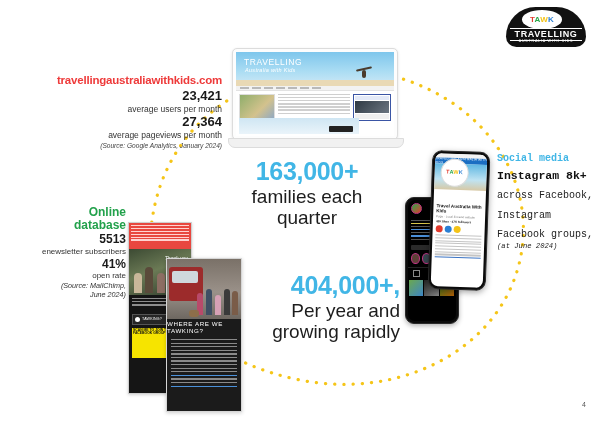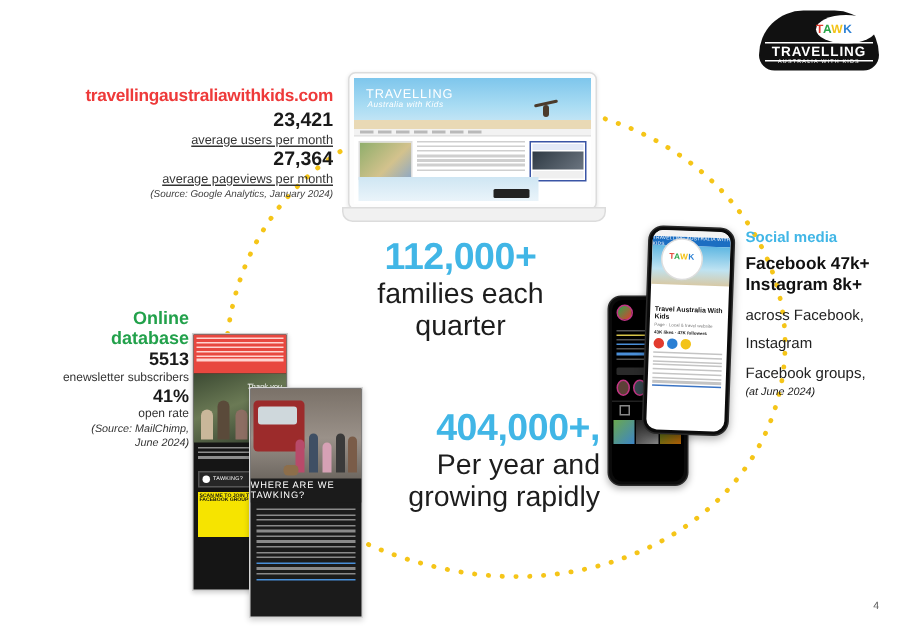--- a/index.html
+++ b/index.html
@@ -15,63 +15,63 @@
   
   .arc-svg{position:absolute;left:0;top:0;width:600px;height:424px;pointer-events:none;}
 
   
   .logo{position:absolute;left:500px;top:7px;width:92px;height:44px;}
   .logo-badge{
     position:absolute;left:6px;top:0;width:80px;height:40px;
     background:#111;border-radius:40px 40px 14px 14px;
   }
   .logo-oval{
-    position:absolute;left:44px;top:3px;width:40px;height:19px;
+    position:absolute;left:22px;top:3px;width:40px;height:19px;
     background:#fff;border-radius:50%;
-    display:flex;align-items:center;
+    display:flex;align-items:center;justify-content:center;
   }
   .tawk{font-size:8px;font-weight:bold;letter-spacing:.3px;line-height:1;}
   .tawk i{font-style:normal;}
   .tawk .c1{color:#e23b2e;}
   .tawk .c2{color:#2aa84a;}
   .tawk .c3{color:#f3c318;}
   .tawk .c4{color:#2a7fd4;}
   .logo-band{
     position:absolute;left:10px;top:21px;width:72px;height:11px;
     border-top:1px solid #fff;border-bottom:1px solid #fff;
     display:flex;align-items:center;justify-content:center;
   }
   .logo-band span{color:#fff;font-size:9px;font-weight:bold;letter-spacing:.6px;line-height:1;}
   .logo-sub{
     position:absolute;left:10px;top:33px;width:72px;text-align:center;
     color:#fff;font-size:3.6px;letter-spacing:.8px;line-height:1;
   }
 
   
   .web-stats{position:absolute;left:22px;top:58px;width:200px;text-align:right;}
-  .web-domain{color:#ee3a3a;font-weight:bold;font-size:11.5px;letter-spacing:-.2px;margin-bottom:3px;}
+  .web-domain{color:#ee3a3a;font-weight:bold;font-size:11.5px;letter-spacing:-.2px;margin-bottom:3px;margin-top:16px;}
   .big-num{font-weight:bold;font-size:13px;color:#1a1a1a;line-height:1.15;}
-  .sub-lbl{font-size:8.5px;color:#333;line-height:1.3;text-decoration:underline;}
+  .sub-lbl{font-size:8.5px;color:#333;line-height:1.3;}
   .src{font-size:6.6px;color:#444;font-style:italic;margin-top:1px;}
 
   
   .db-stats{position:absolute;left:4px;top:206px;width:122px;text-align:right;}
   .db-title{color:#22a14b;font-weight:bold;font-size:12px;line-height:1.1;}
   .db-num{font-weight:bold;font-size:12px;color:#1a1a1a;line-height:1.2;}
   .db-lbl{font-size:8px;color:#333;line-height:1.25;}
   .db-src{font-size:7.2px;color:#333;font-style:italic;line-height:1.25;}
 
   
   .centre{position:absolute;left:214px;top:158px;width:186px;text-align:center;}
   .c-line{font-size:19px;color:#1d1d1d;line-height:1.12;}
   .c-big{font-size:25px;font-weight:bold;color:#41b6e6;line-height:1.1;letter-spacing:-.3px;}
   .centre2{position:absolute;left:214px;top:272px;width:186px;text-align:right;}
 
   
-  .social{position:absolute;left:497px;top:153px;width:100px;}
+  .social{position:absolute;left:497px;top:153px;width:100px;font-family:Liberation Mono, monospace;}
   .soc-title{color:#41b6e6;font-weight:bold;font-size:10px;margin-bottom:5px;}
   .soc-big{font-weight:bold;font-size:11.5px;color:#111;line-height:1.25;}
   .soc-sub{font-size:10px;color:#222;line-height:1.35;margin-top:6px;}
   .soc-src{font-size:7.2px;color:#222;font-style:italic;line-height:1.3;}
 
   
   .laptop{position:absolute;left:228px;top:48px;width:174px;height:104px;}
   .lap-body{
     position:absolute;left:4px;top:0;width:164px;height:90px;
     background:#fdfdfd;border:1px solid #dcdcdc;border-radius:5px;
@@ -331,21 +331,21 @@
       <i></i>
         <i></i>
       <i class="blue"></i>
       <i></i>
         <i></i>
       <i class="blue"></i>
     </div>
   </div>
 
   <div class="centre">
-    <div class="c-big">112,000+</div>
+    <div class="c-big">163,000+</div>
     <div class="c-line">families each</div>
     <div class="c-line">quarter</div>
   </div>
 
   <div class="centre2">
     <div class="c-big">404,000+,</div>
     <div class="c-line">Per year and</div>
     <div class="c-line">growing rapidly</div>
   </div>
 
@@ -413,21 +413,20 @@
           <i></i>
         <i></i>
           <i></i>
         <i class="lk"></i>
       </div>
     </div>
   </div>
 
   <div class="social">
     <div class="soc-title">Social media</div>
-    <div class="soc-big">Facebook 47k+</div>
     <div class="soc-big">Instagram 8k+</div>
     <div class="soc-sub">across Facebook,</div>
     <div class="soc-sub">Instagram</div>
     <div class="soc-sub">Facebook groups,</div>
     <div class="soc-src">(at June 2024)</div>
   </div>
 
   <div class="pageno">4</div>
 
 </div>

